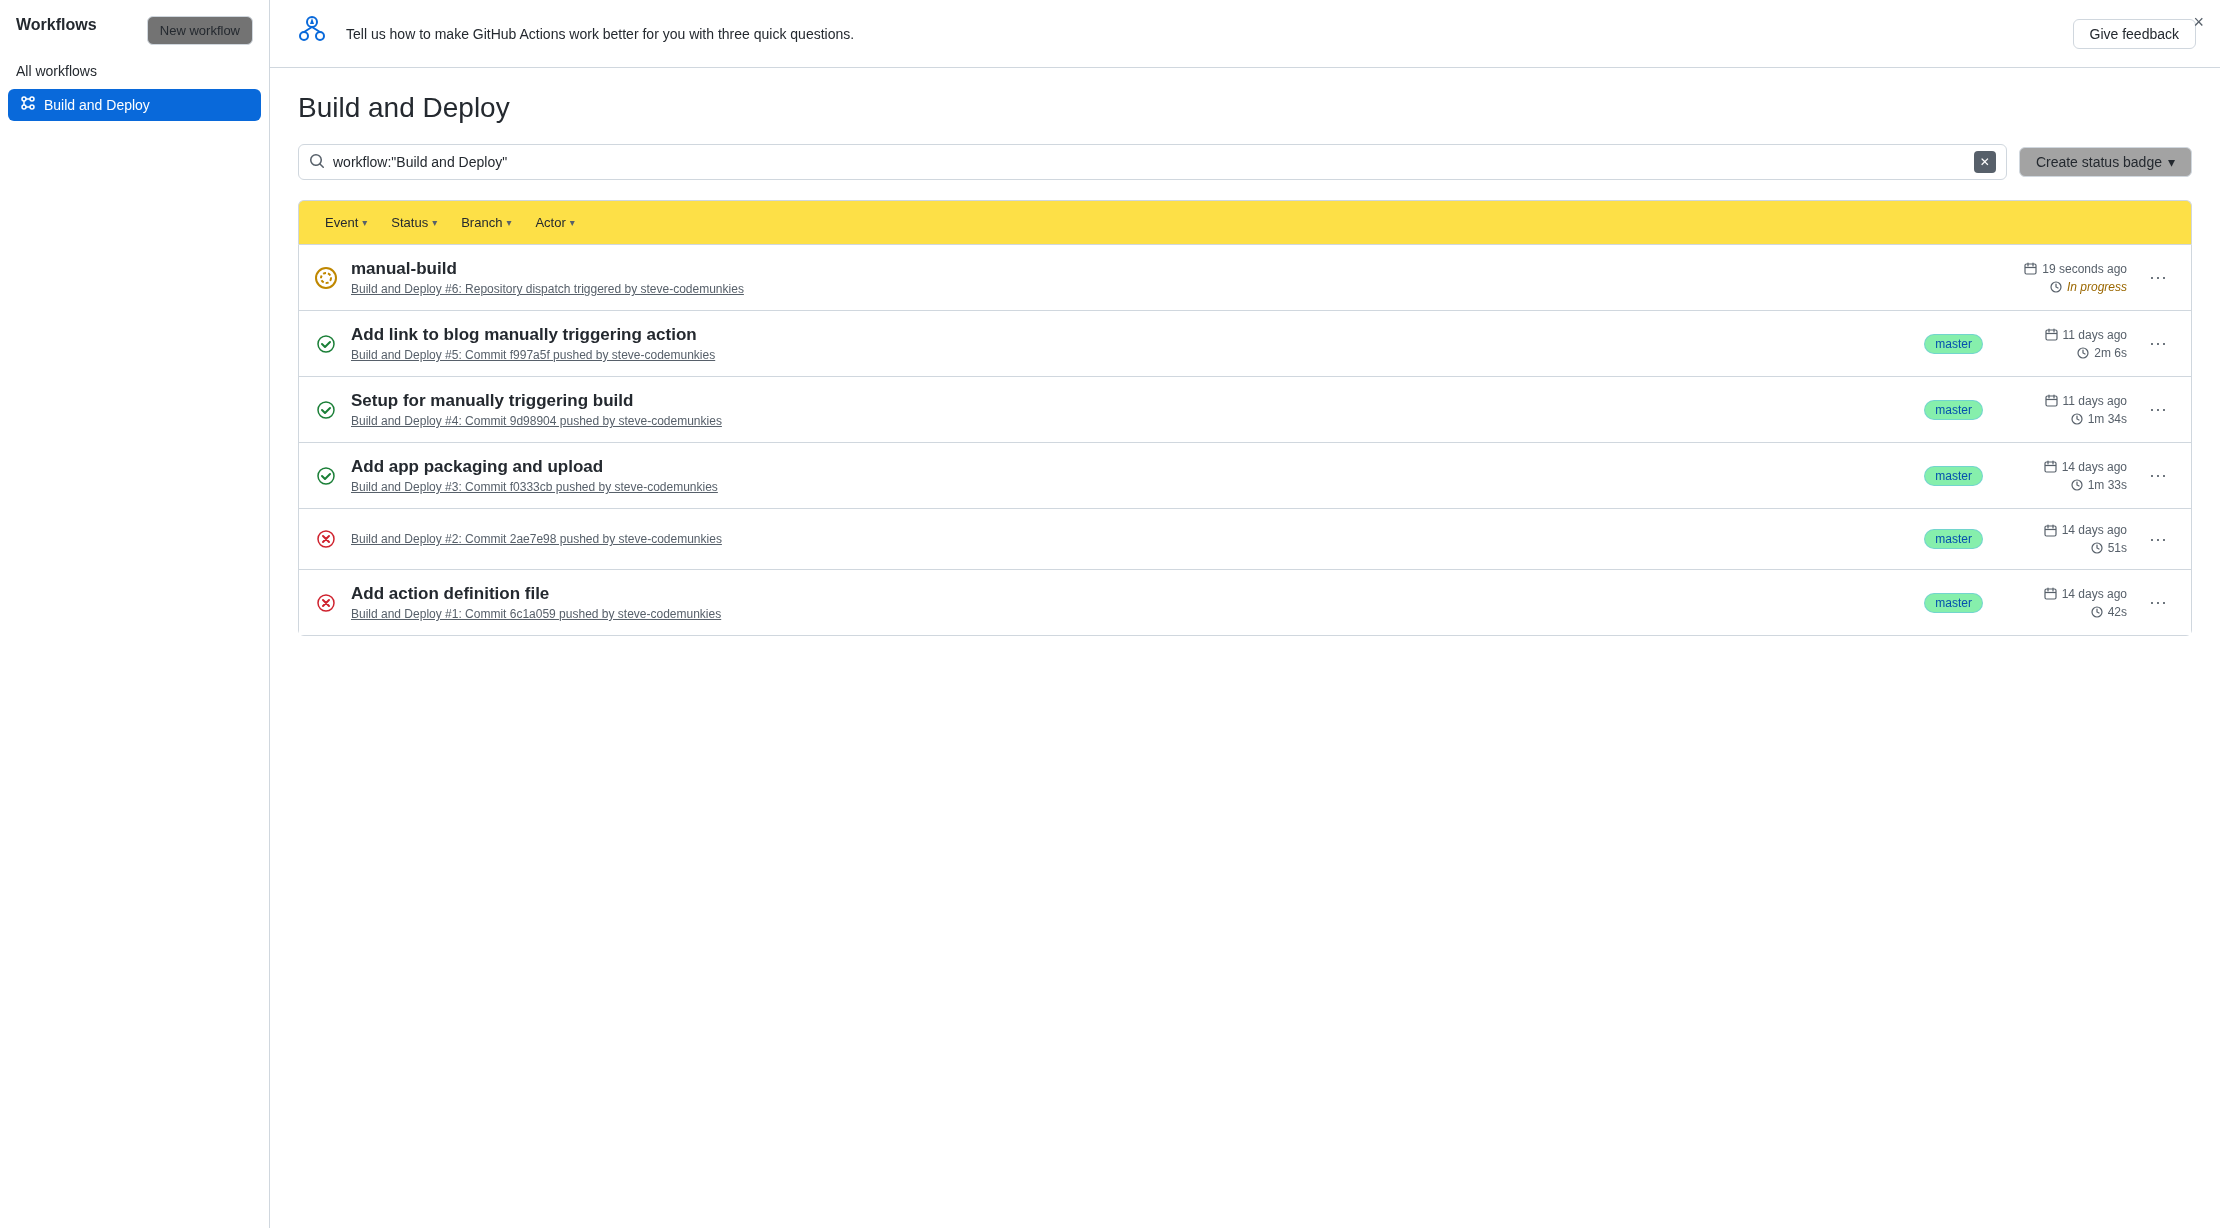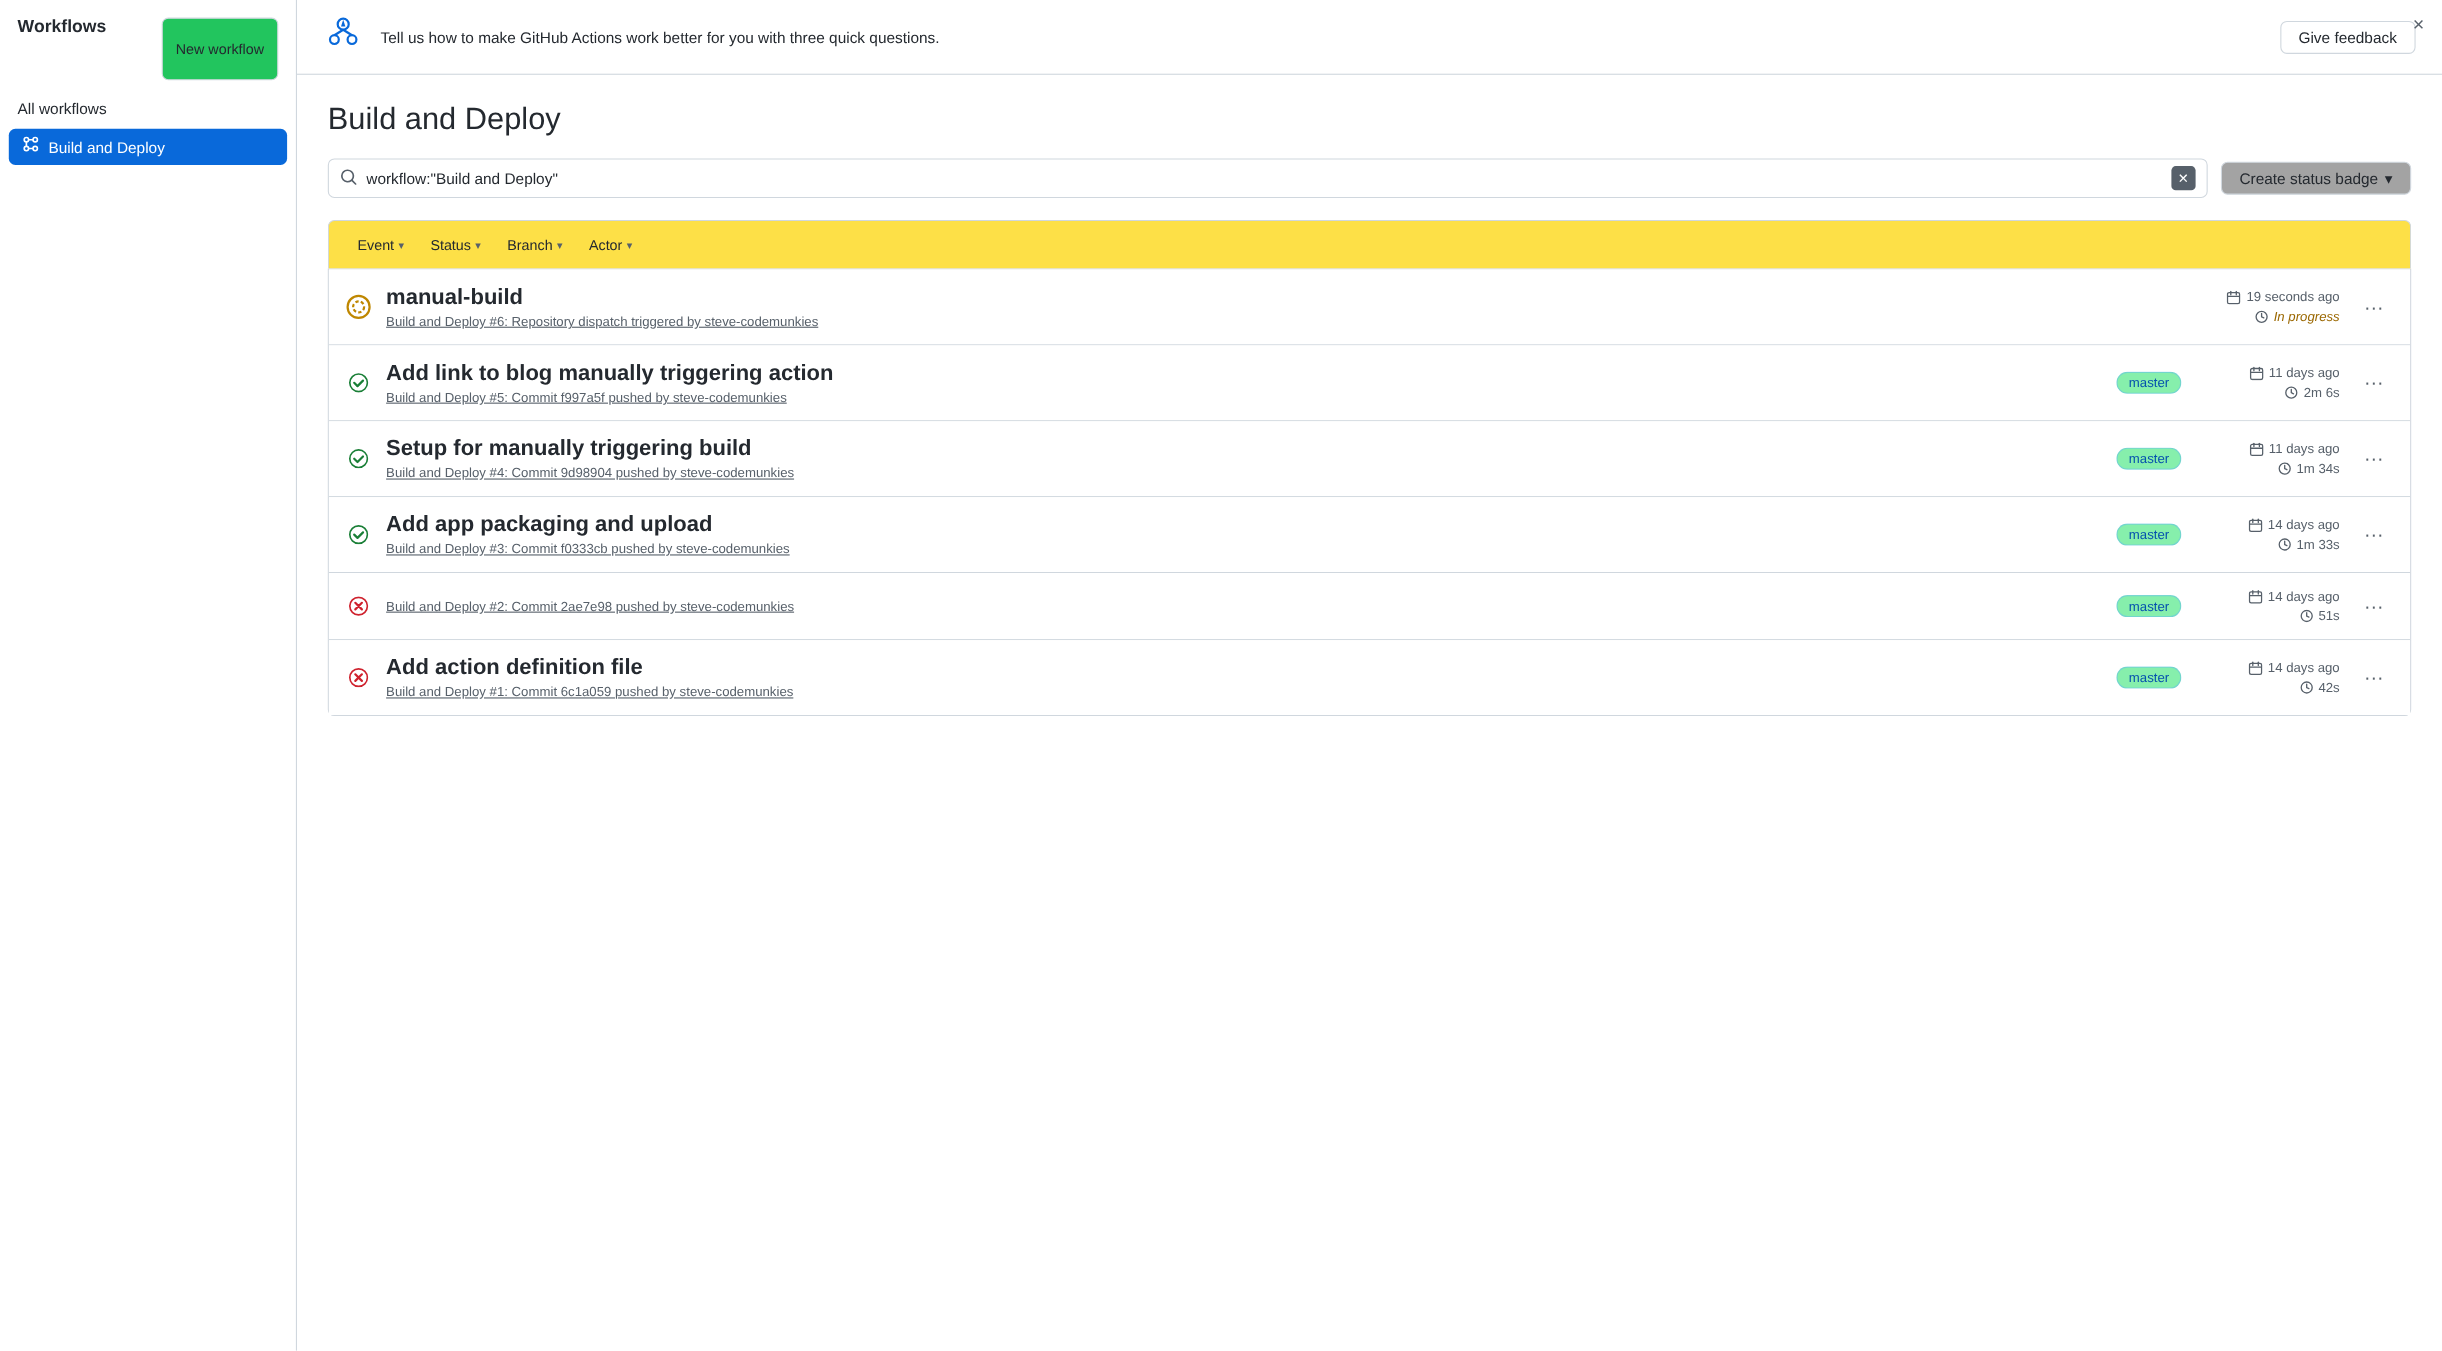--- a/index.html
+++ b/index.html
@@ -2,21 +2,21 @@
 <html><head>
   <meta charset="utf-8">
   <style>
     * { box-sizing: border-box; margin: 0; padding: 0; }
     body { font-family: -apple-system, BlinkMacSystemFont, 'Segoe UI', Helvetica, Arial, sans-serif; font-size: 14px; color: #24292f; background: #fff; display: flex; height: 100vh; overflow: hidden; }
 
     
     .sidebar { width: 270px; min-width: 270px; border-right: 1px solid #d0d7de; padding: 16px 0; background: #fff; display: flex; flex-direction: column; }
     .sidebar-header { display: flex; justify-content: space-between; padding: 0 16px 12px 16px; }
     .sidebar-title { font-weight: 600; font-size: 16px; color: #24292f; }
-    .new-workflow-btn { border: 1px solid #d0d7de; border-radius: 6px; background: #22c55e; color: #24292f; padding: 20px 12px; font-size: 13px; cursor: pointer; }
+    .new-workflow-btn { border: 1px solid #d0d7de; border-radius: 6px; background: #737373; color: #24292f; padding: 6px 12px; font-size: 13px; cursor: pointer; }
     .sidebar-link { display: block; padding: 6px 16px; color: #24292f; font-size: 14px; text-decoration: none; }
     .sidebar-active { display: flex; align-items: center; gap: 8px; margin: 4px 8px; padding: 6px 12px; background: #0969da; color: #fff; border-radius: 6px; font-size: 14px; font-weight: 500; cursor: pointer; }
     .sidebar-active-icon { font-size: 16px; }
 
     
     .main { flex: 1; overflow-y: auto; display: flex; flex-direction: column; }
 
     
     .feedback-banner { border-bottom: 1px solid #d0d7de; padding: 12px 24px; display: flex; align-items: center; gap: 16px; background: #fff; position: relative; }
     .feedback-icon { color: #0969da; font-size: 28px; }
@@ -45,21 +45,21 @@
     .workflow-list { border: 1px solid #d0d7de; border-radius: 0 0 6px 6px; }
     .workflow-item { border-bottom: 1px solid #d0d7de; padding: 14px 16px; display: flex; align-items: center; gap: 14px; background: #fff; }
     .workflow-item:last-child { border-bottom: none; }
 
     .status-icon { width: 22px; height: 22px; border-radius: 50%; display: flex; align-items: center; justify-content: center; font-size: 14px; flex-shrink: 0; }
     .status-in-progress { background: #fff; border: 2px solid #bf8700; color: #bf8700; }
     .status-success { color: #1a7f37; font-size: 18px; }
     .status-failure { color: #cf222e; font-size: 16px; }
 
     .workflow-info { flex: 1; min-width: 0; }
-    .workflow-name { font-weight: 600; font-size: 20px; color: #24292f; margin-bottom: 3px; }
+    .workflow-name { font-weight: 600; font-size: 17px; color: #24292f; margin-bottom: 3px; }
     .workflow-sub { font-size: 12px; color: #57606a; text-decoration: underline; }
 
     .branch-badge { background: #86efac; color: #0550ae; border: 1px solid #54aeff66; border-radius: 20px; padding: 2px 10px; font-size: 12px; font-weight: 500; white-space: nowrap; }
 
     .workflow-meta { display: flex; flex-direction: column; align-items: flex-end; gap: 4px; min-width: 130px; }
     .meta-time { display: flex; align-items: center; gap: 5px; font-size: 12px; color: #57606a; }
     .meta-duration { display: flex; align-items: center; gap: 5px; font-size: 12px; color: #57606a; }
     .in-progress-text { color: #9a6700; font-style: italic; }
 
     .more-btn { background: none; border: none; cursor: pointer; color: #57606a; font-size: 18px; padding: 4px 8px; border-radius: 4px; }

